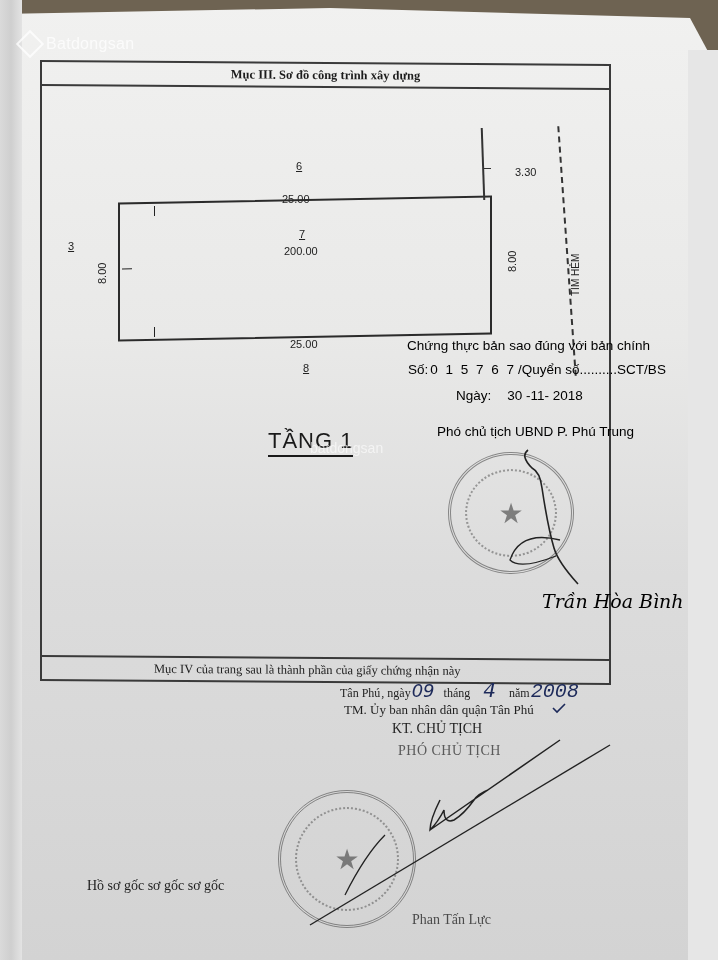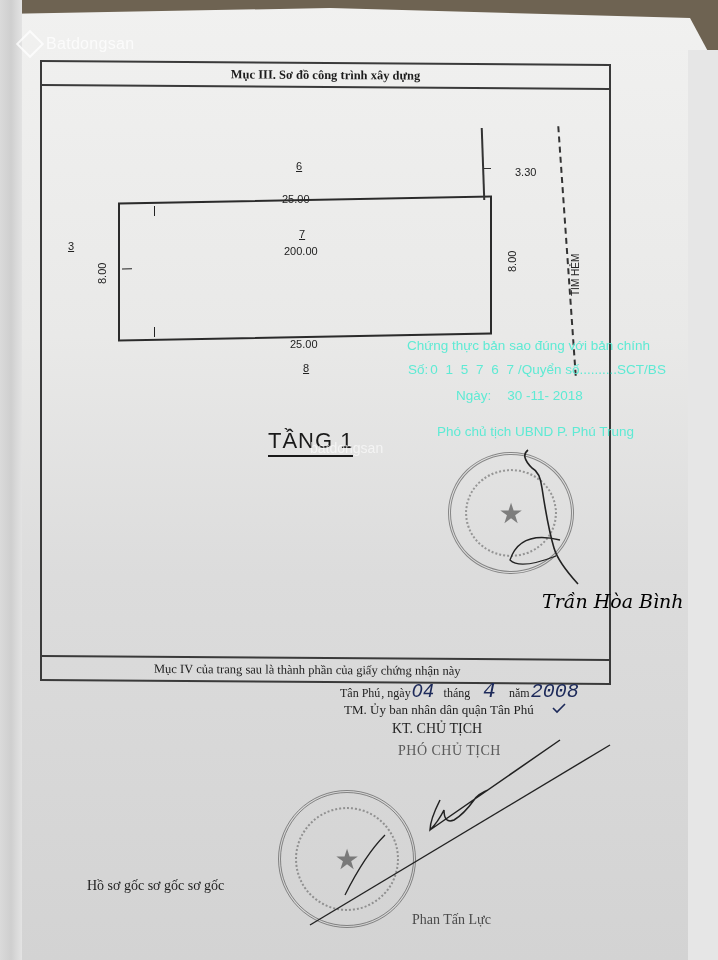--- a/index.html
+++ b/index.html
@@ -51,21 +51,21 @@
   .label { position: absolute; font-family: "Liberation Sans", sans-serif; font-size: 11px; color: #222; }
   .under { text-decoration: underline; }
   .plot {
     position: absolute; left: 118px; top: 199px; width: 370px; height: 135px;
     border: 2px solid #2b2b2b; transform: skewY(-1.1deg);
   }
   .tick { position: absolute; width: 1px; height: 10px; background: #222; }
   .vline { position: absolute; width: 1.5px; background: #333; }
   .dashline { position: absolute; width: 0; border-left: 2px dashed #333; }
   .rot { transform: rotate(-90deg); transform-origin: left top; white-space: nowrap; }
-  .cert { position: absolute; font-family: "Liberation Sans", sans-serif; font-size: 13.5px; color: #5eead4; }
+  .cert { position: absolute; font-family: "Liberation Sans", sans-serif; font-size: 13.5px; color: #000000; }
   .tang {
     position: absolute; left: 268px; top: 428px; font-family: "Liberation Sans", sans-serif;
     font-size: 22px; letter-spacing: 1px; color: #1a1a1a;
     border-bottom: 2px solid #1a1a1a; padding-bottom: 1px;
   }
   .stamp {
     position: absolute; border-radius: 50%; border: 3px double rgba(60,60,60,0.55);
     display: flex; align-items: center; justify-content: center;
     color: rgba(60,60,60,0.6); font-size: 28px;
   }
@@ -138,21 +138,21 @@
 <span style="position:absolute; left:310px; top:440px; color:rgba(255,255,255,0.6); font-family:'Liberation Sans',sans-serif; font-size:14px;">batdongsan</span>
 
 <div class="stamp" style="left:448px; top:452px; width:120px; height:116px;">
   <span>★</span>
 </div>
 <span class="sig-script" style="left:542px; top:590px;">Trần Hòa Bình</span>
 
 <div class="body-text" style="left:340px; top:678px; display:flex; align-items:baseline; gap:1px; font-size:12px;">
   <span>Tân Phú</span>
   <span>, ngày</span>
-  <span class="hand" style="position:static; font-size:18px;">04</span>
+  <span class="hand" style="position:static; font-size:18px;">09</span>
   <span style="margin-left:8px;">tháng</span>
   <span class="hand" style="position:static; font-size:20px; margin:0 12px;">4</span>
   <span>năm</span>
   <span class="hand" style="position:static; font-size:20px;font-family:Liberation Mono, monospace;">2008</span>
 </div>
 <span class="body-text" style="left:344px; top:702px;">TM. Ủy ban nhân dân quận Tân Phú</span>
 <span class="body-text" style="left:392px; top:721px; font-weight:normal; font-size:14px;">KT. CHỦ TỊCH</span>
 <span class="body-text" style="left:398px; top:743px; font-size:14px; color:#5a5a5a; letter-spacing:0.5px;">PHÓ CHỦ TỊCH</span>
 
 <div class="stamp" style="left:278px; top:790px; width:132px; height:132px;">

